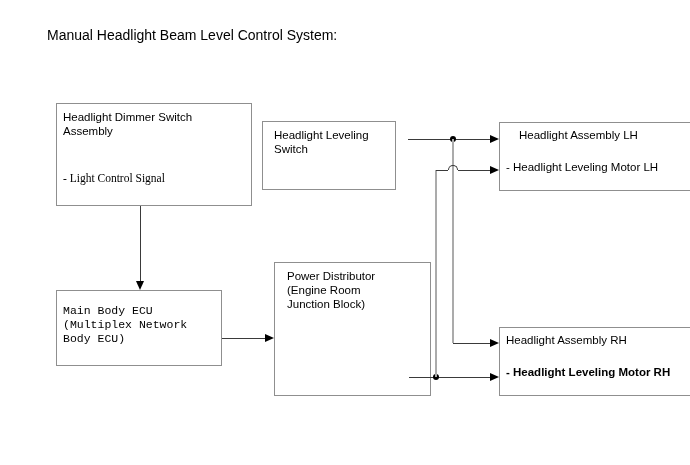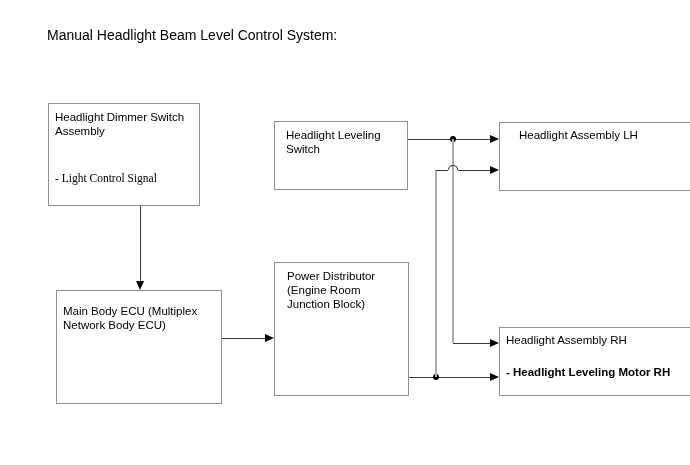--- a/index.html
+++ b/index.html
@@ -63,39 +63,40 @@
     background: transparent;
   }
 </style>
 </head>
 <body>
 
 <div id="stage">
 
   <div class="title">Manual Headlight Beam Level Control System:</div>
 
-  <div class="box" style="left:20px; top:103px; width:152px; height:103px;">
+  <div class="box" style="left:28px; top:103px; width:196px; height:103px;">
     <div class="t" style="left:6px; top:6px; width:150px;">Headlight Dimmer Switch Assembly</div>
     <div class="d" style="left:6px; top:67px; width:155px;font-family:Liberation Serif, serif;">- Light Control Signal</div>
   </div>
 
-  <div class="box" style="left:28px; top:290px; width:166px; height:114px;">
+  <div class="box" style="left:28px; top:290px; width:166px; height:76px;font-family:Liberation Mono, monospace;">
     <div class="t" style="left:6px; top:13px; width:152px;">Main Body ECU (Multiplex Network Body ECU)</div>
   </div>
 
-  <div class="box" style="left:246px; top:121px; width:134px; height:69px;padding-left:29px;">
+  <div class="box" style="left:234px; top:121px; width:134px; height:69px;padding-left:29px;">
     <div class="t" style="left:11px; top:6px; width:108px;">Headlight Leveling Switch</div>
   </div>
 
-  <div class="box" style="left:246px; top:262px; width:135px; height:134px;">
+  <div class="box" style="left:246px; top:262px; width:157px; height:134px;">
     <div class="t" style="left:12px; top:6px; width:103px;">Power Distributor (Engine Room Junction Block)</div>
   </div>
 
   <div class="box" style="left:471px; top:122px; width:195px; height:69px;">
     <div class="l1" style="left:19px; top:5px; width:185px;">Headlight Assembly LH</div>
+    <div class="l2" style="left:6px; top:37px; width:185px;">- Headlight Leveling Motor LH</div>
   </div>
 
   <div class="box" style="left:471px; top:327px; width:219px; height:69px;">
     <div class="l1" style="left:6px; top:5px; width:185px;">Headlight Assembly RH</div>
     <div class="l2" style="left:6px; top:37px; width:185px;font-weight:bold;">- Headlight Leveling Motor RH</div>
   </div>
 
   <div class="vline-dark" style="left:112px; top:206px; height:76px;"></div>
   <div class="arr-d" style="left:108px; top:281px;"></div>
 

